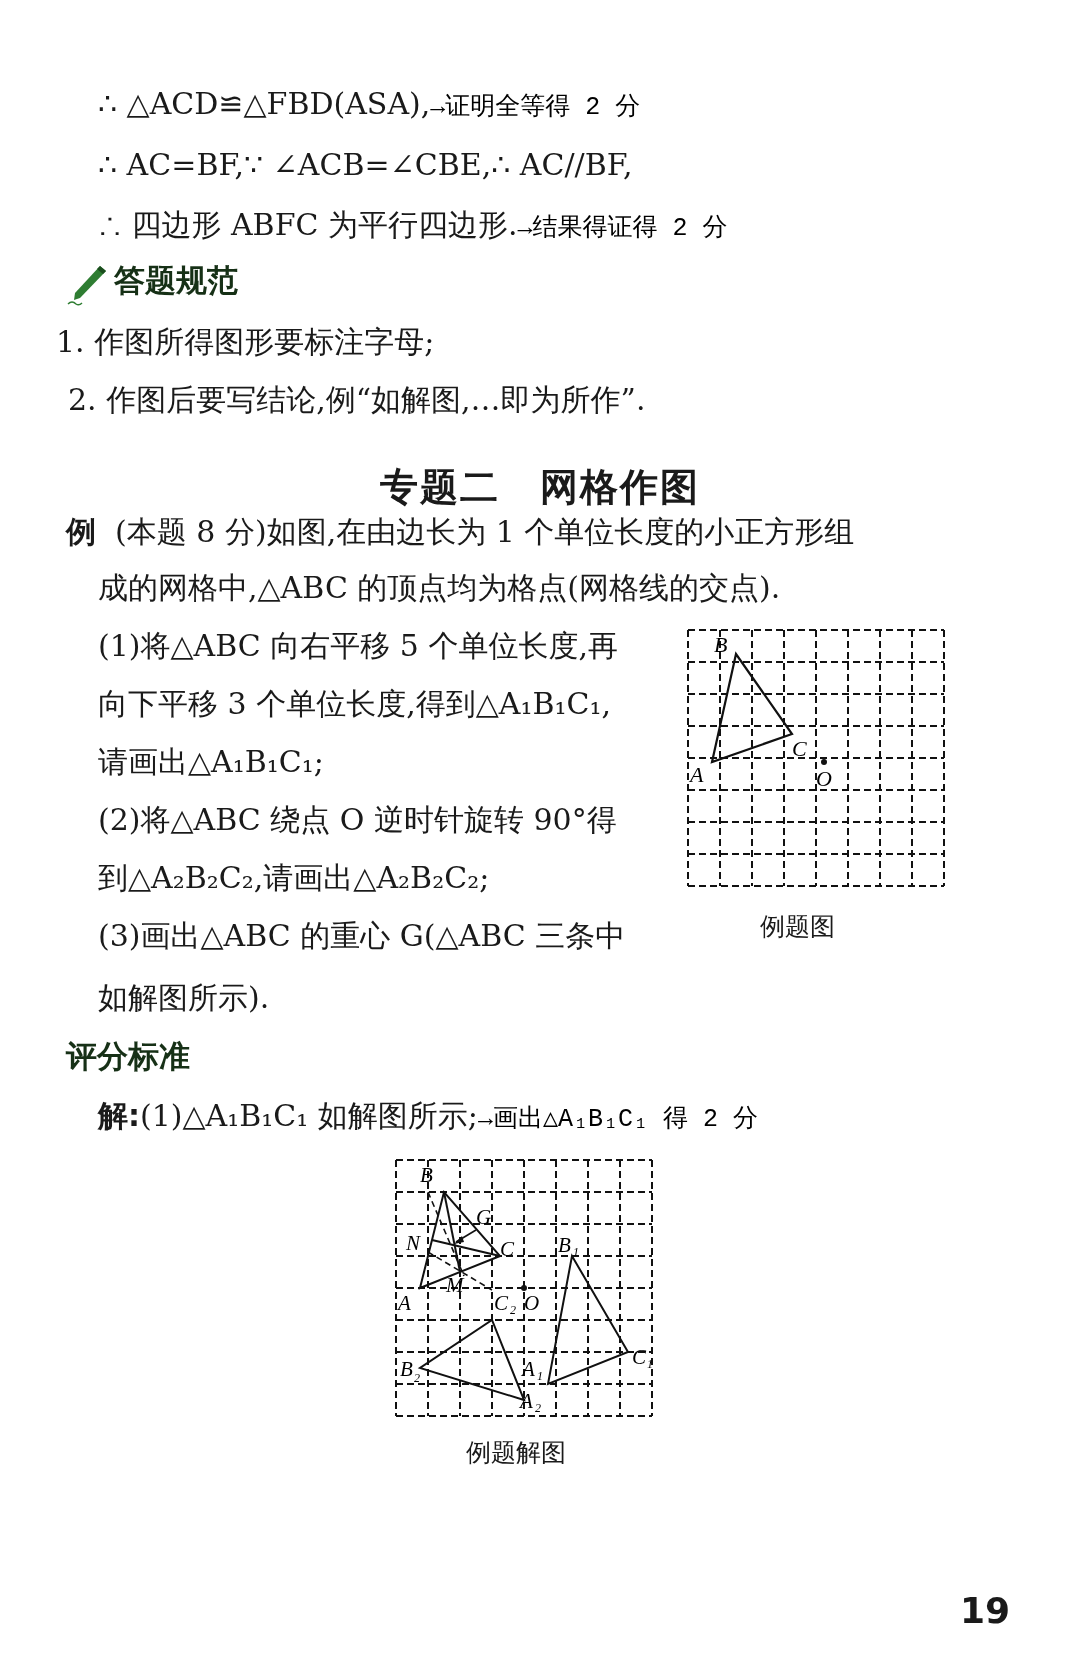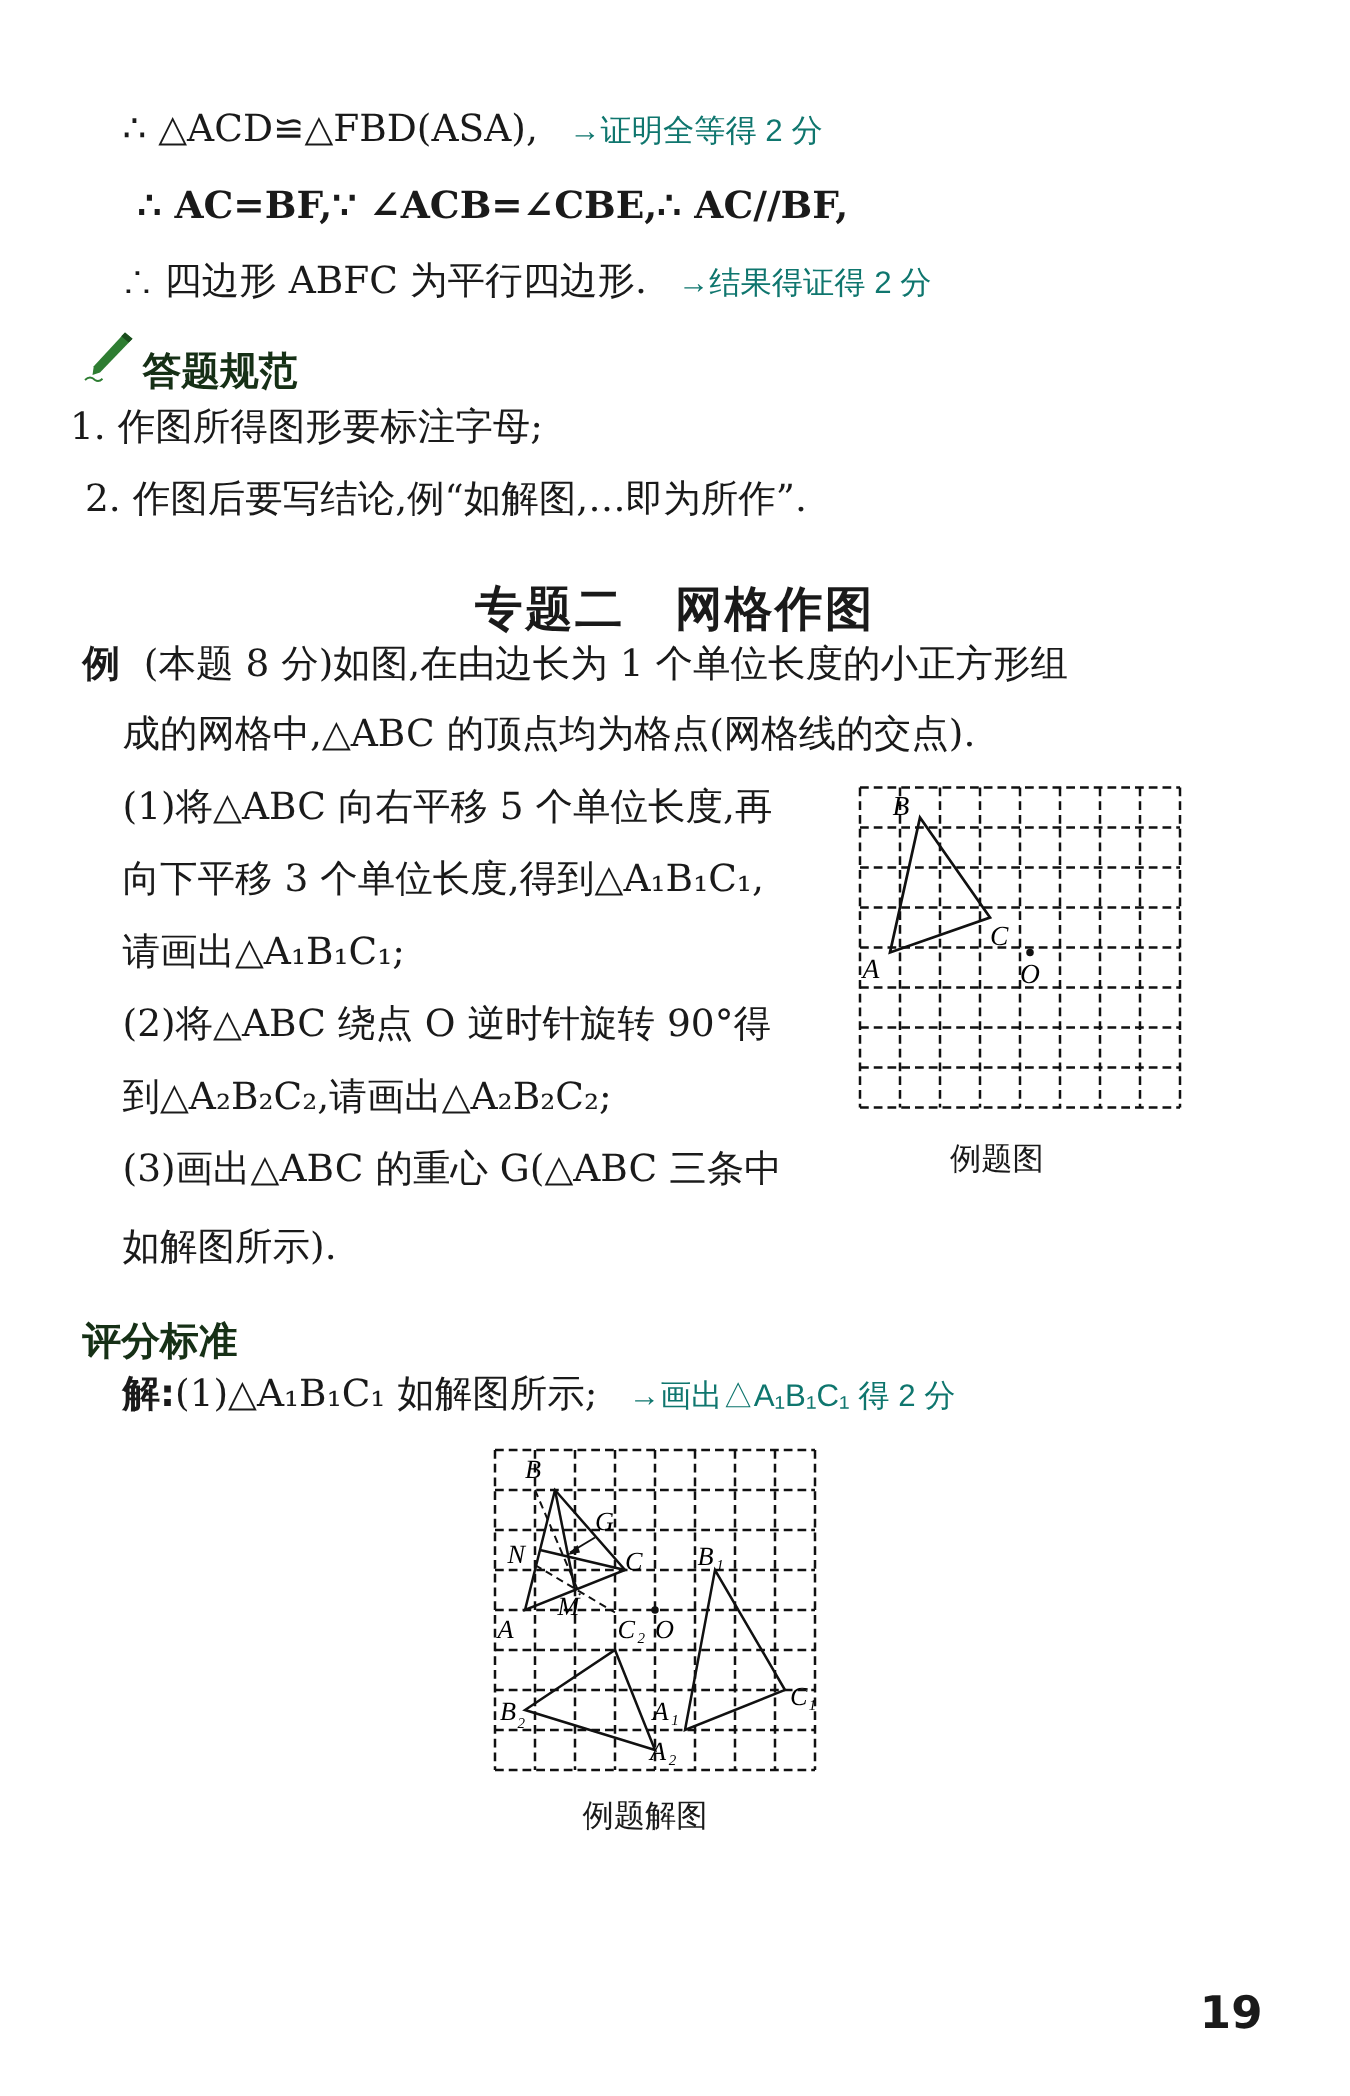--- a/index.html
+++ b/index.html
@@ -1,36 +1,36 @@
 <!DOCTYPE html>
 <html><head>
 <meta charset="utf-8">
 <style>
   html, body { margin:0; padding:0; background:#fff; }
   body { width:1080px; height:1677px; position:relative; overflow:hidden;
          font-family:"DejaVu Serif","Liberation Serif",serif; color:#1a1a1a; }
   .line { position:absolute; font-size:30px; white-space:nowrap; line-height:40px; }
-  .green { color:#0f766e; font-family:Liberation Sans, sans-serif; font-size:25px;margin-left:25px; }
+  .green { color:#000000; font-family:Liberation Mono, monospace; font-size:25px; }
   .heading-green { position:absolute; font-family:"DejaVu Sans","Liberation Sans",sans-serif;
-                   font-weight:bold; font-size:31px; color:#163016;margin-top:16px; }
+                   font-weight:bold; font-size:31px; color:#163016; }
   .topic-title { position:absolute; left:0; width:1080px; text-align:center; top:462px;
                  font-family:"DejaVu Sans","Liberation Sans",sans-serif; font-weight:bold; font-size:38px; letter-spacing:2px; }
   .ex-label { font-family:"DejaVu Sans","Liberation Sans",sans-serif; font-weight:bold; }
   .caption { position:absolute; font-family:"DejaVu Sans","Liberation Sans",sans-serif; font-size:25px; }
   .page-num { position:absolute; right:70px; top:1590px; font-family:"DejaVu Sans","Liberation Sans",sans-serif;
               font-weight:bold; font-size:36px; }
   svg text { font-family:"Liberation Serif",serif; font-style:italic; }
 </style>
 </head>
 <body>
 
 <div class="line" style="left:98px;top:84px;">
   <span>∴ △ACD≌△FBD(ASA),</span><span class="green">→证明全等得 2 分</span>
 </div>
-<div class="line" style="left:110px;top:145px;font-weight:bold;">
+<div class="line" style="left:98px;top:145px;">
   <span>∴ AC=BF,∵ ∠ACB=∠CBE,∴ AC//BF,</span>
 </div>
 <div class="line" style="left:98px;top:205px;">
   <span>∴ 四边形 ABFC 为平行四边形.</span><span class="green">→结果得证得 2 分</span>
 </div>
 
 <div style="position:absolute;left:66px;top:262px;width:46px;height:44px;">
   <svg width="46" height="44" viewBox="0 0 46 44">
     <path d="M34 4 L40 9 L14 36 L8 38 L9 31 Z" fill="#2e7d32"></path>
     <path d="M34 4 L40 9 L37 12 L31 7 Z" fill="#1b4d1e"></path>

